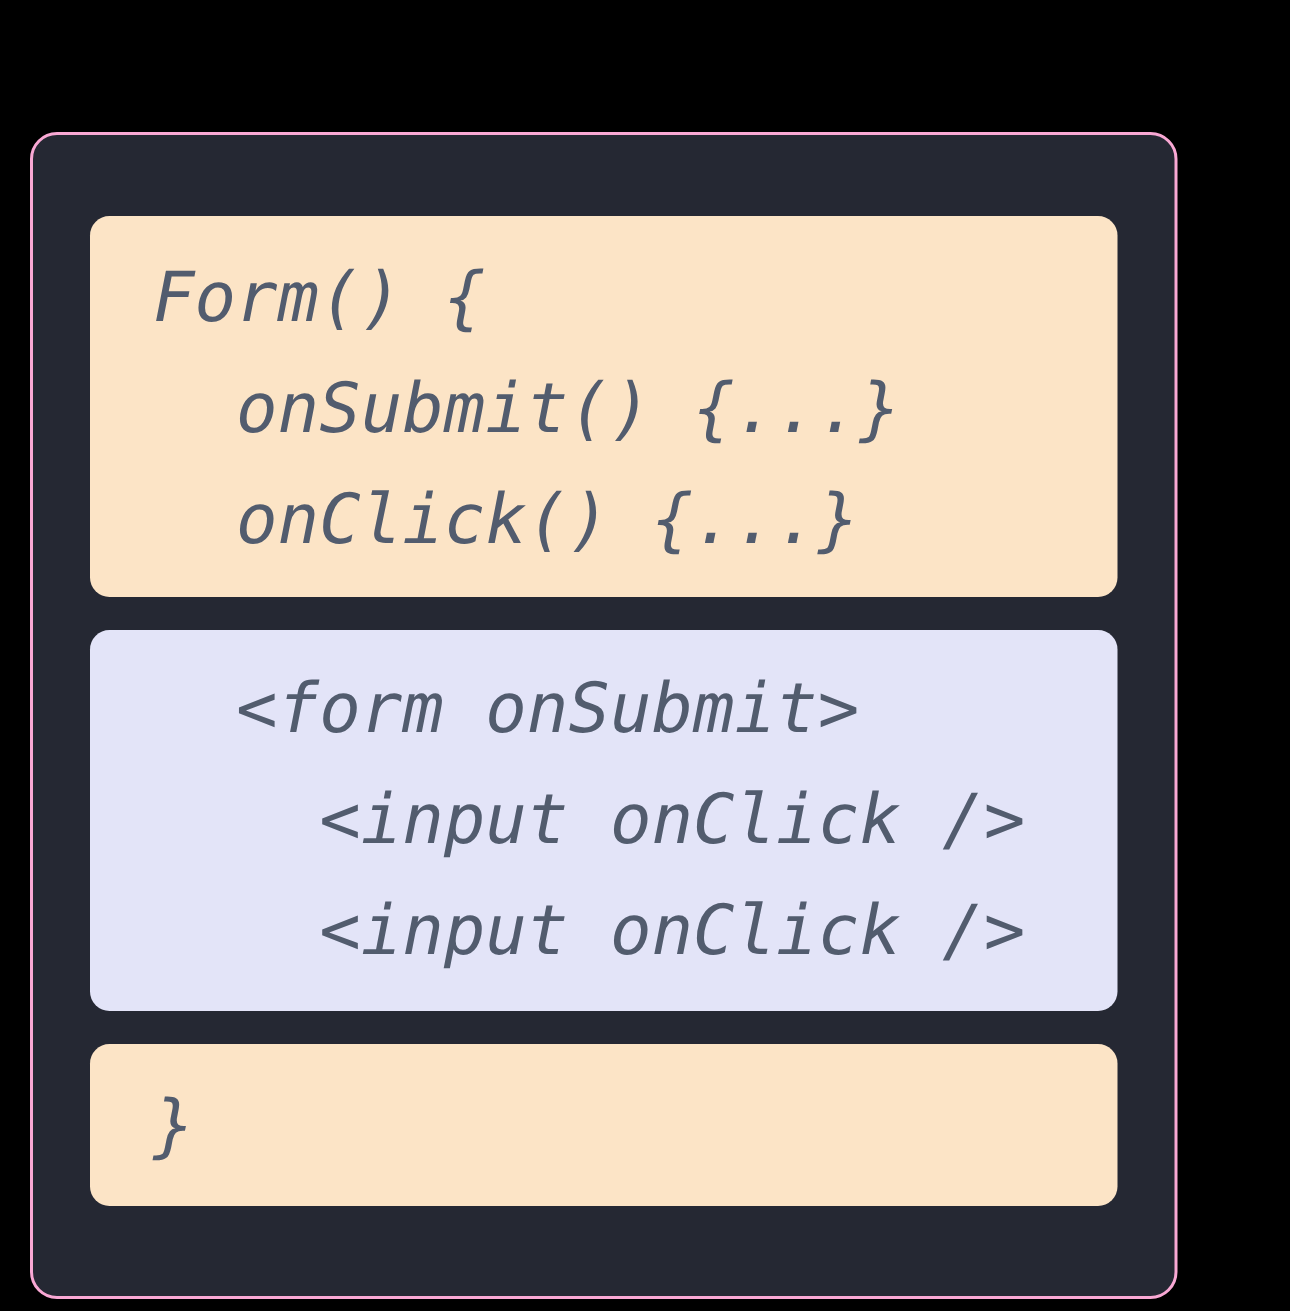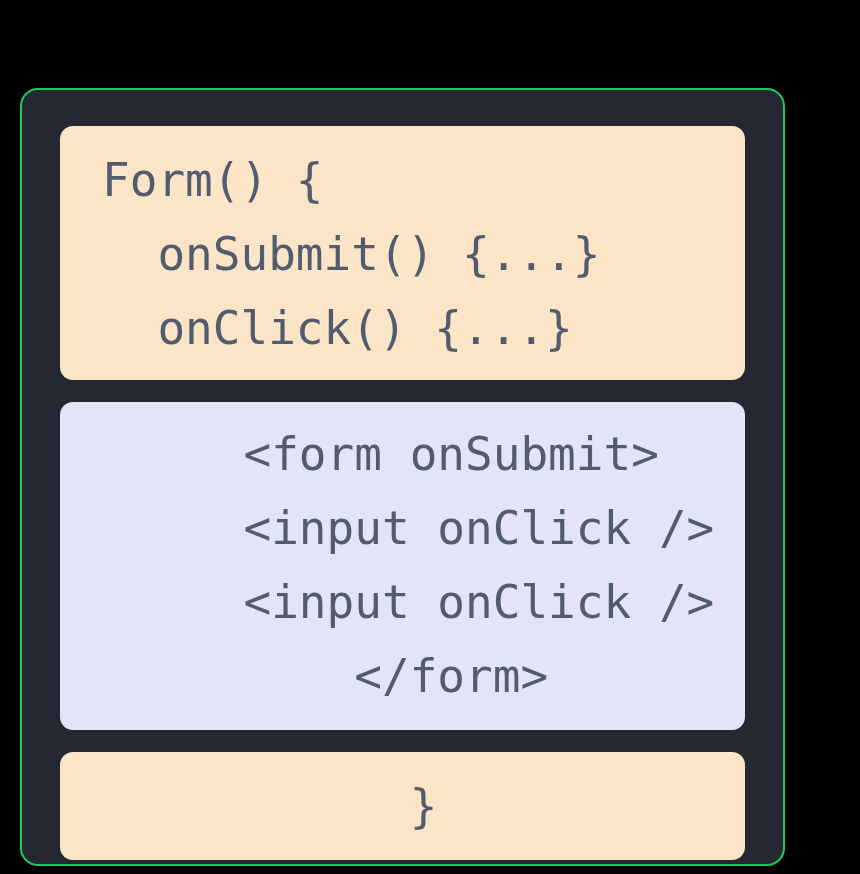--- a/index.html
+++ b/index.html
@@ -23,35 +23,36 @@
 
   
   #code-card {
     position: absolute;
     left: 20px;
     top: 88px;
     width: 765px;
     height: 778px;
     box-sizing: border-box;
     background: #252833;
-    border: 2px solid #22c55e;
+    border: 2px solid #f9a8d4;
     border-radius: 18px;
-    padding: 36px 38px;
+    padding: 54px 38px;
+    font-style: italic;
   }
 
   .panel {
     box-sizing: border-box;
     border-radius: 13px;
     padding: 14px 0;
   }
 
   .panel-orange { background: #fce4c6; }
   .panel-blue   { background: #e3e4f8; }
 
-  .panel + .panel { margin-top: 22px; text-align: center; }
+  .panel + .panel { margin-top: 22px; }
 
   .code-line {
     font-family: "DejaVu Sans Mono", monospace;
     font-size: 46px;
     line-height: 74px;
     color: #525c6e;
     white-space: pre;
     letter-spacing: 0px;
     padding-left: 42px;
   }
@@ -70,21 +71,20 @@
     <div class="panel panel-orange" id="panel-signature">
       <div class="code-line">Form() {</div>
       <div class="code-line">  onSubmit() {...}</div>
       <div class="code-line">  onClick() {...}</div>
     </div>
 
     <div class="panel panel-blue" id="panel-markup">
       <div class="code-line">  &lt;form onSubmit&gt;</div>
       <div class="code-line">    &lt;input onClick /&gt;</div>
       <div class="code-line">    &lt;input onClick /&gt;</div>
-      <div class="code-line">  &lt;/form&gt;</div>
     </div>
 
     <div class="panel panel-orange" id="panel-closing">
       <div class="code-line">}</div>
     </div>
 
   </div>
 
 </div>
 

